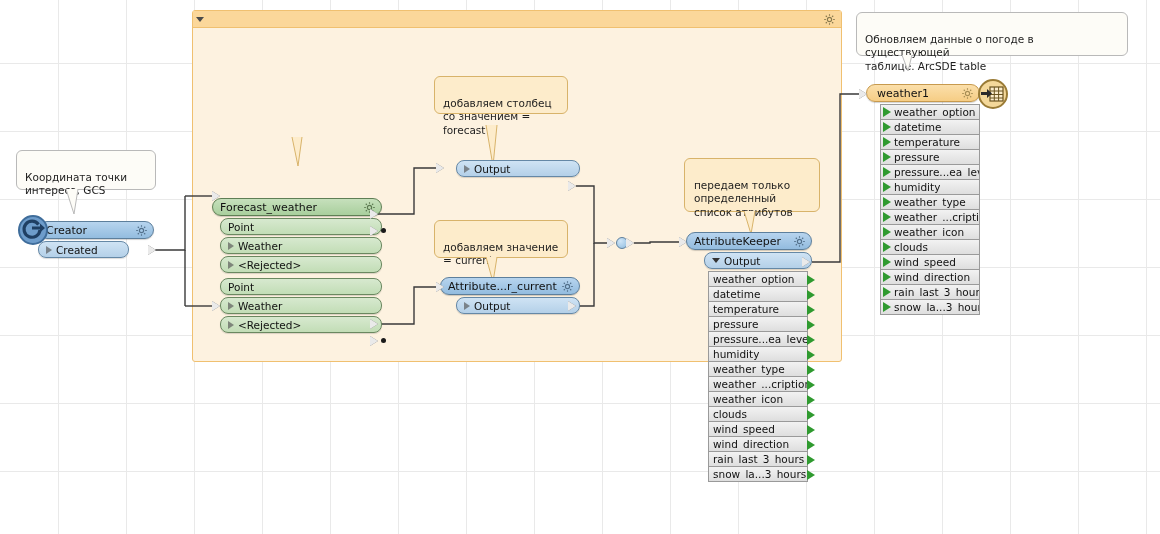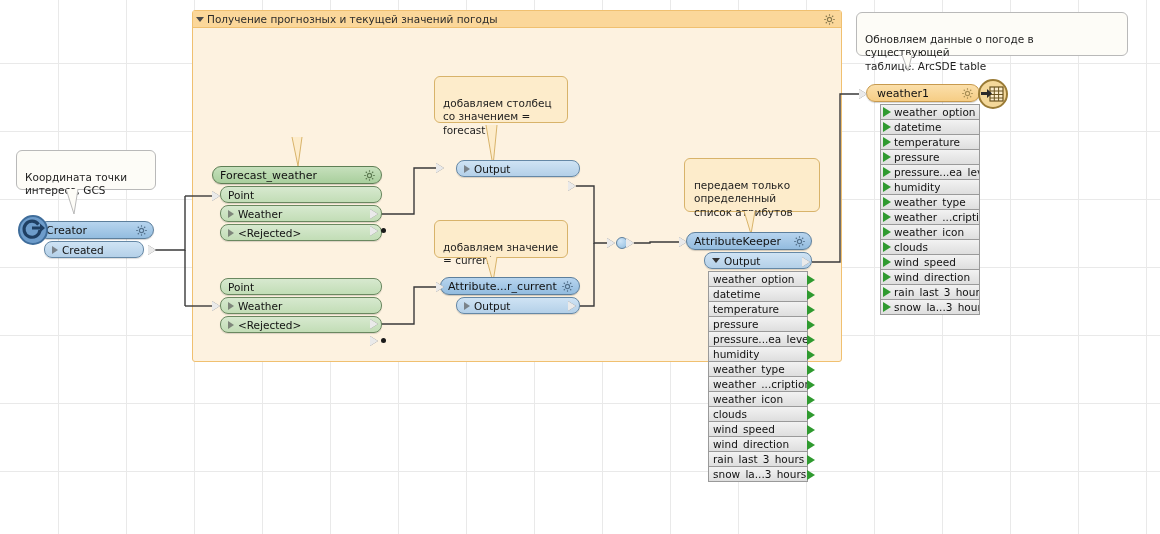--- a/index.html
+++ b/index.html
@@ -64,21 +64,21 @@
     position:relative;
     height:18px;border-radius:9px;
     border:1px solid #6f7d8c;
     box-sizing:border-box;
     display:flex;align-items:center;
     font-size:11px;color:#111;
     padding-left:7px;
     box-shadow:0 1px 1px rgba(0,0,0,.18);
   }
   .nd-head.blue{background:linear-gradient(#b7d4ee,#93bcdf);border-color:#5d7f9c;}
-  .nd-head.green{background:linear-gradient(#c6e0bc,#a9cf9d);border-color:#5f7f55;}
+  .nd-head.green{background:linear-gradient(#c6e0bc,#a9cf9d);border-color:#5f7f55;margin-top:32px;}
   .nd-head.orange{background:linear-gradient(#fbdfaa,#f6cd85);border-color:#c79a4e;}
   .nd-gear{position:absolute;right:5px;top:2px;}
 
   .port{
     position:relative;
     height:17px;margin-top:2px;
     border-radius:8px;
     border:1px solid #6f7d8c;
     box-sizing:border-box;
     display:flex;align-items:center;
@@ -146,21 +146,20 @@
   }
 </style>
 </head>
 <body>
 
 <div id="canvas">
 
   <div class="bookmark" style="left:192px;top:10px;width:650px;height:352px;">
     <div class="bookmark-head">
       <span class="tri-down"></span>
-      <span class="bm-title">Получение прогнозных и текущей значений погоды</span>
       <svg class="bm-gear" width="13" height="13" viewBox="0 0 16 16">
         <g fill="none" stroke="#8a7a4e" stroke-width="1.4">
           <circle cx="8" cy="8" r="2.6"></circle>
           <path d="M8 1.5v2M8 12.5v2M1.5 8h2M12.5 8h2M3.4 3.4l1.4 1.4M11.2 11.2l1.4 1.4M12.6 3.4l-1.4 1.4M4.8 11.2l-1.4 1.4"></path>
         </g>
       </svg>
     </div>
   </div>
 
   <svg class="wires">
@@ -198,21 +197,21 @@
 интереса, GCS</span>
   </div>
   <svg style="position:absolute;left:62px;top:189px;" width="30" height="26">
     <path d="M4,0 L12,25 L16,0" fill="#fdfcf7" stroke="#b9b9b9" stroke-width="1"></path>
   </svg>
 
   <svg style="position:absolute;left:290px;top:137px;" width="24" height="30">
     <path d="M2,0 L8,29 L12,0" fill="#fdeccb" stroke="#d8b36a" stroke-width="1"></path>
   </svg>
 
-  <div class="note" style="left:434px;top:76px;width:134px;height:47px;">
+  <div class="note" style="left:434px;top:76px;width:134px;height:38px;">
     <span>добавляем столбец
 со значением =
 forecast</span>
   </div>
   <svg style="position:absolute;left:484px;top:125px;" width="24" height="42">
     <path d="M2,0 L9,41 L13,0" fill="#fdeccb" stroke="#d8b36a" stroke-width="1"></path>
   </svg>
 
   <div class="note" style="left:434px;top:220px;width:134px;height:38px;">
     <span>добавляем значение
@@ -234,21 +233,21 @@
   <div class="node" style="left:38px;top:221px;width:116px;">
     <div class="nd-head blue">
       <span>Creator</span>
       <svg class="nd-gear" width="13" height="13" viewBox="0 0 16 16">
         <g fill="none" stroke="#53718c" stroke-width="1.4">
           <circle cx="8" cy="8" r="2.6"></circle>
           <path d="M8 1.5v2M8 12.5v2M1.5 8h2M12.5 8h2M3.4 3.4l1.4 1.4M11.2 11.2l1.4 1.4M12.6 3.4l-1.4 1.4M4.8 11.2l-1.4 1.4"></path>
         </g>
       </svg>
     </div>
-    <div class="port blue" style="margin-left:6px;width:100px;">
+    <div class="port blue" style="width:91px;">
       <span class="ptri"></span>
       <span>Created</span>
     </div>
   </div>
   <div class="circle-ico creator-ico" style="left:18px;top:215px;">
     <svg width="26" height="26" viewBox="0 0 26 26" style="position:absolute;left:0;top:0;">
       <path d="M18.5 7.5 A8 8 0 1 0 20 13" fill="none" stroke="#1f3f63" stroke-width="3.2"></path>
       <path d="M12 9.5 h8 v-3 l5 4.5 -5 4.5 v-3 h-8 z" fill="#1f3f63"></path>
     </svg>
   </div>

